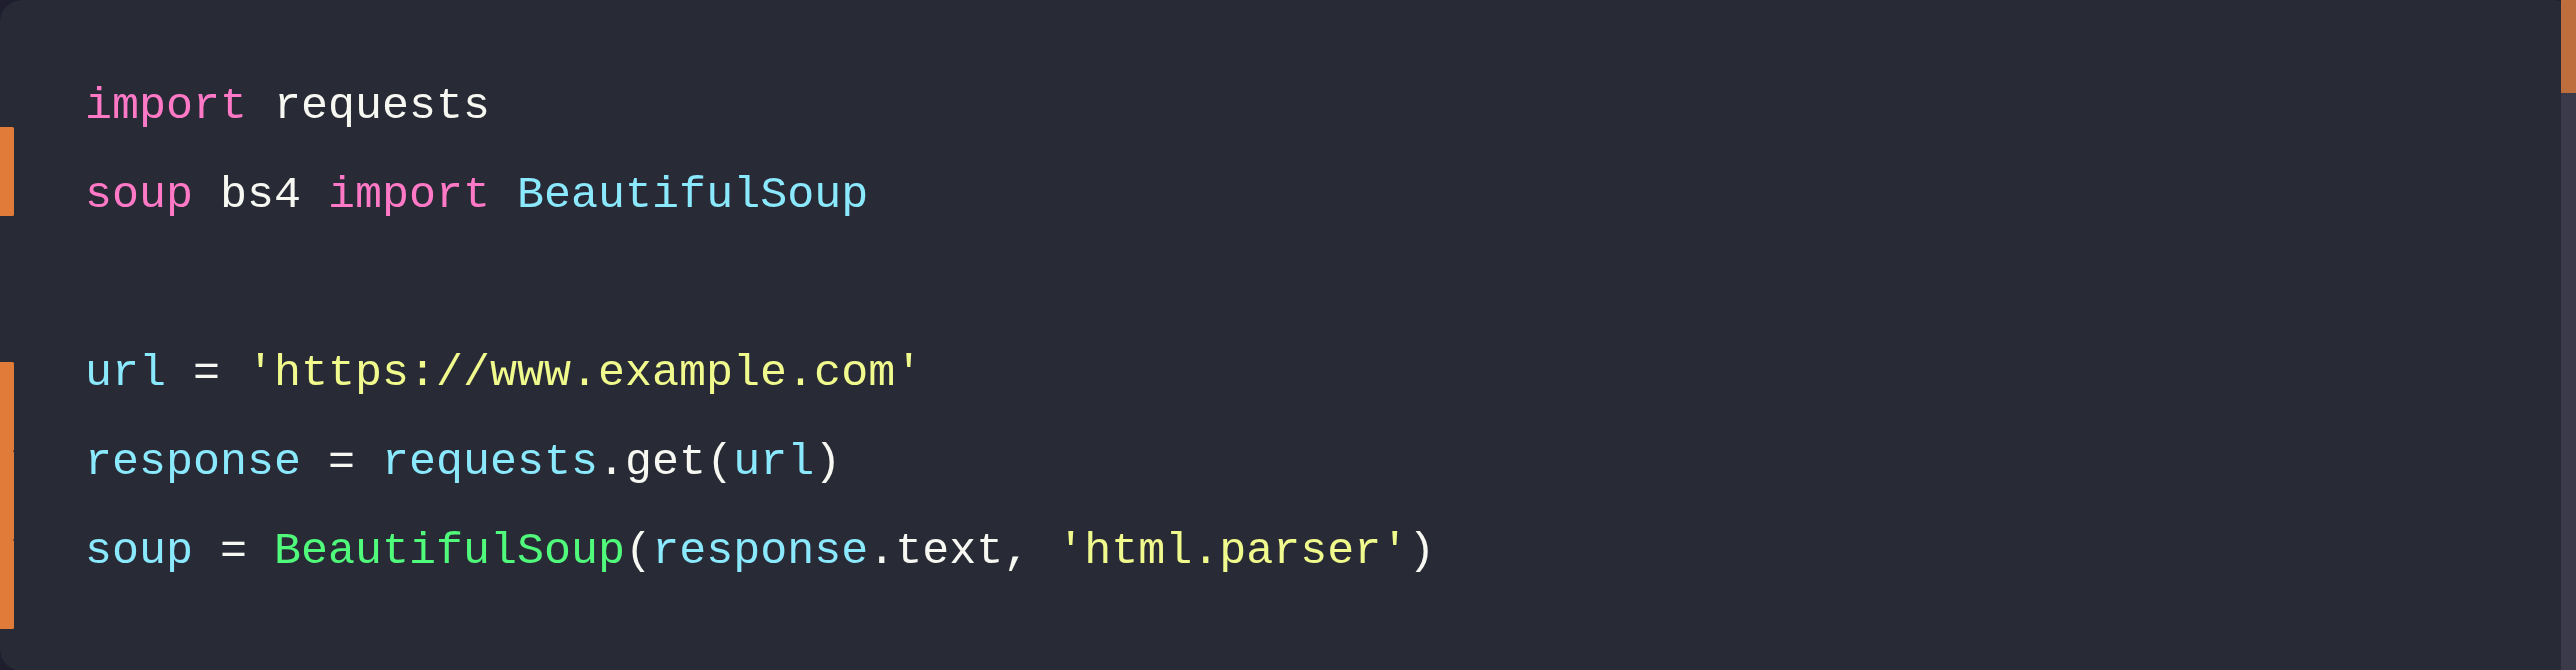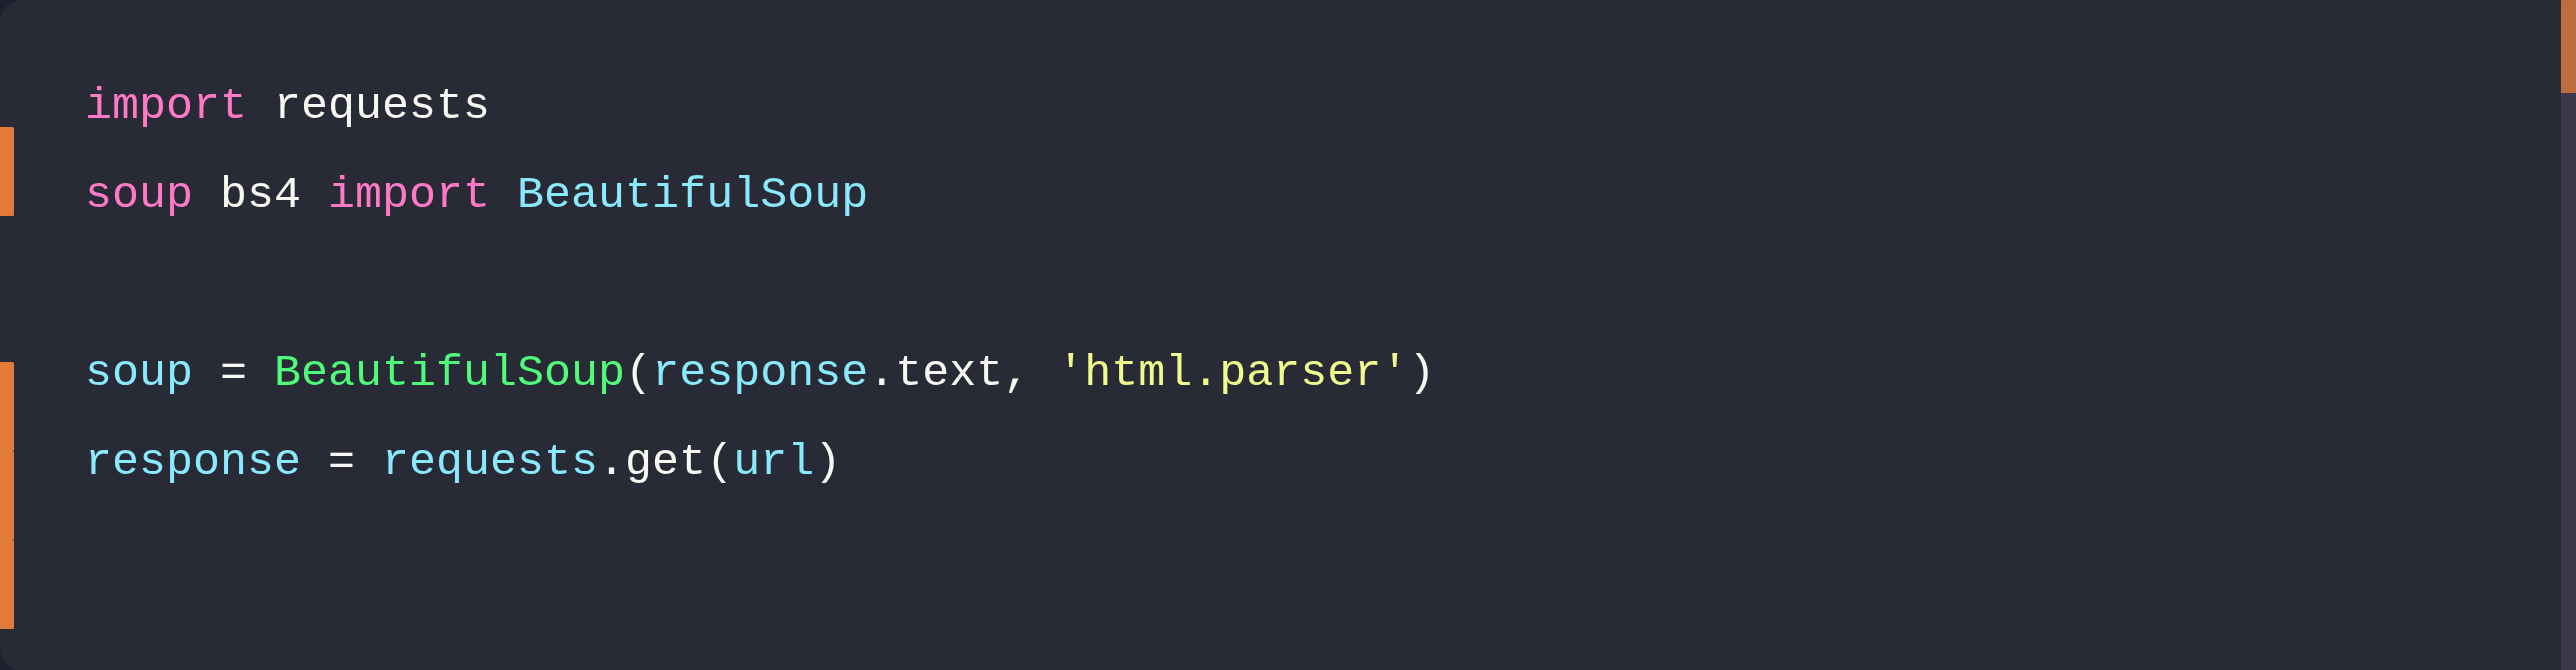--- a/index.html
+++ b/index.html
@@ -141,24 +141,27 @@
     <span class="code-line">
       <span class="kw-pink">import</span><span class="plain"> requests</span>
     </span>
 
     <span class="code-line">
       <span class="kw-pink">soup</span><span class="plain"> bs4 </span><span class="kw-pink">import</span><span class="kw-teal"> BeautifulSoup</span>
     </span>
 
     <span class="empty-line"></span>
 
-
     <span class="code-line">
-      <span class="kw-teal">soup</span><span class="plain"> = </span><span class="kw-green">BeautifulSoup</span><span class="plain">(</span><span class="kw-teal">response</span><span class="plain">.text, </span><span class="str-yellow">'html.parser'</span><span class="plain">)</span>
+      <span class="kw-teal">url</span><span class="plain"> = </span><span class="str-yellow">'https://www.example.com'</span>
     </span>
 
     <span class="code-line">
       <span class="kw-teal">response</span><span class="plain"> = </span><span class="kw-teal">requests</span><span class="plain">.get(</span><span class="kw-teal">url</span><span class="plain">)</span>
+    </span>
+
+    <span class="code-line">
+      <span class="kw-teal">soup</span><span class="plain"> = </span><span class="kw-green">BeautifulSoup</span><span class="plain">(</span><span class="kw-teal">response</span><span class="plain">.text, </span><span class="str-yellow">'html.parser'</span><span class="plain">)</span>
     </span>
 
   </div>
 </div>
 
 
 </body></html>

